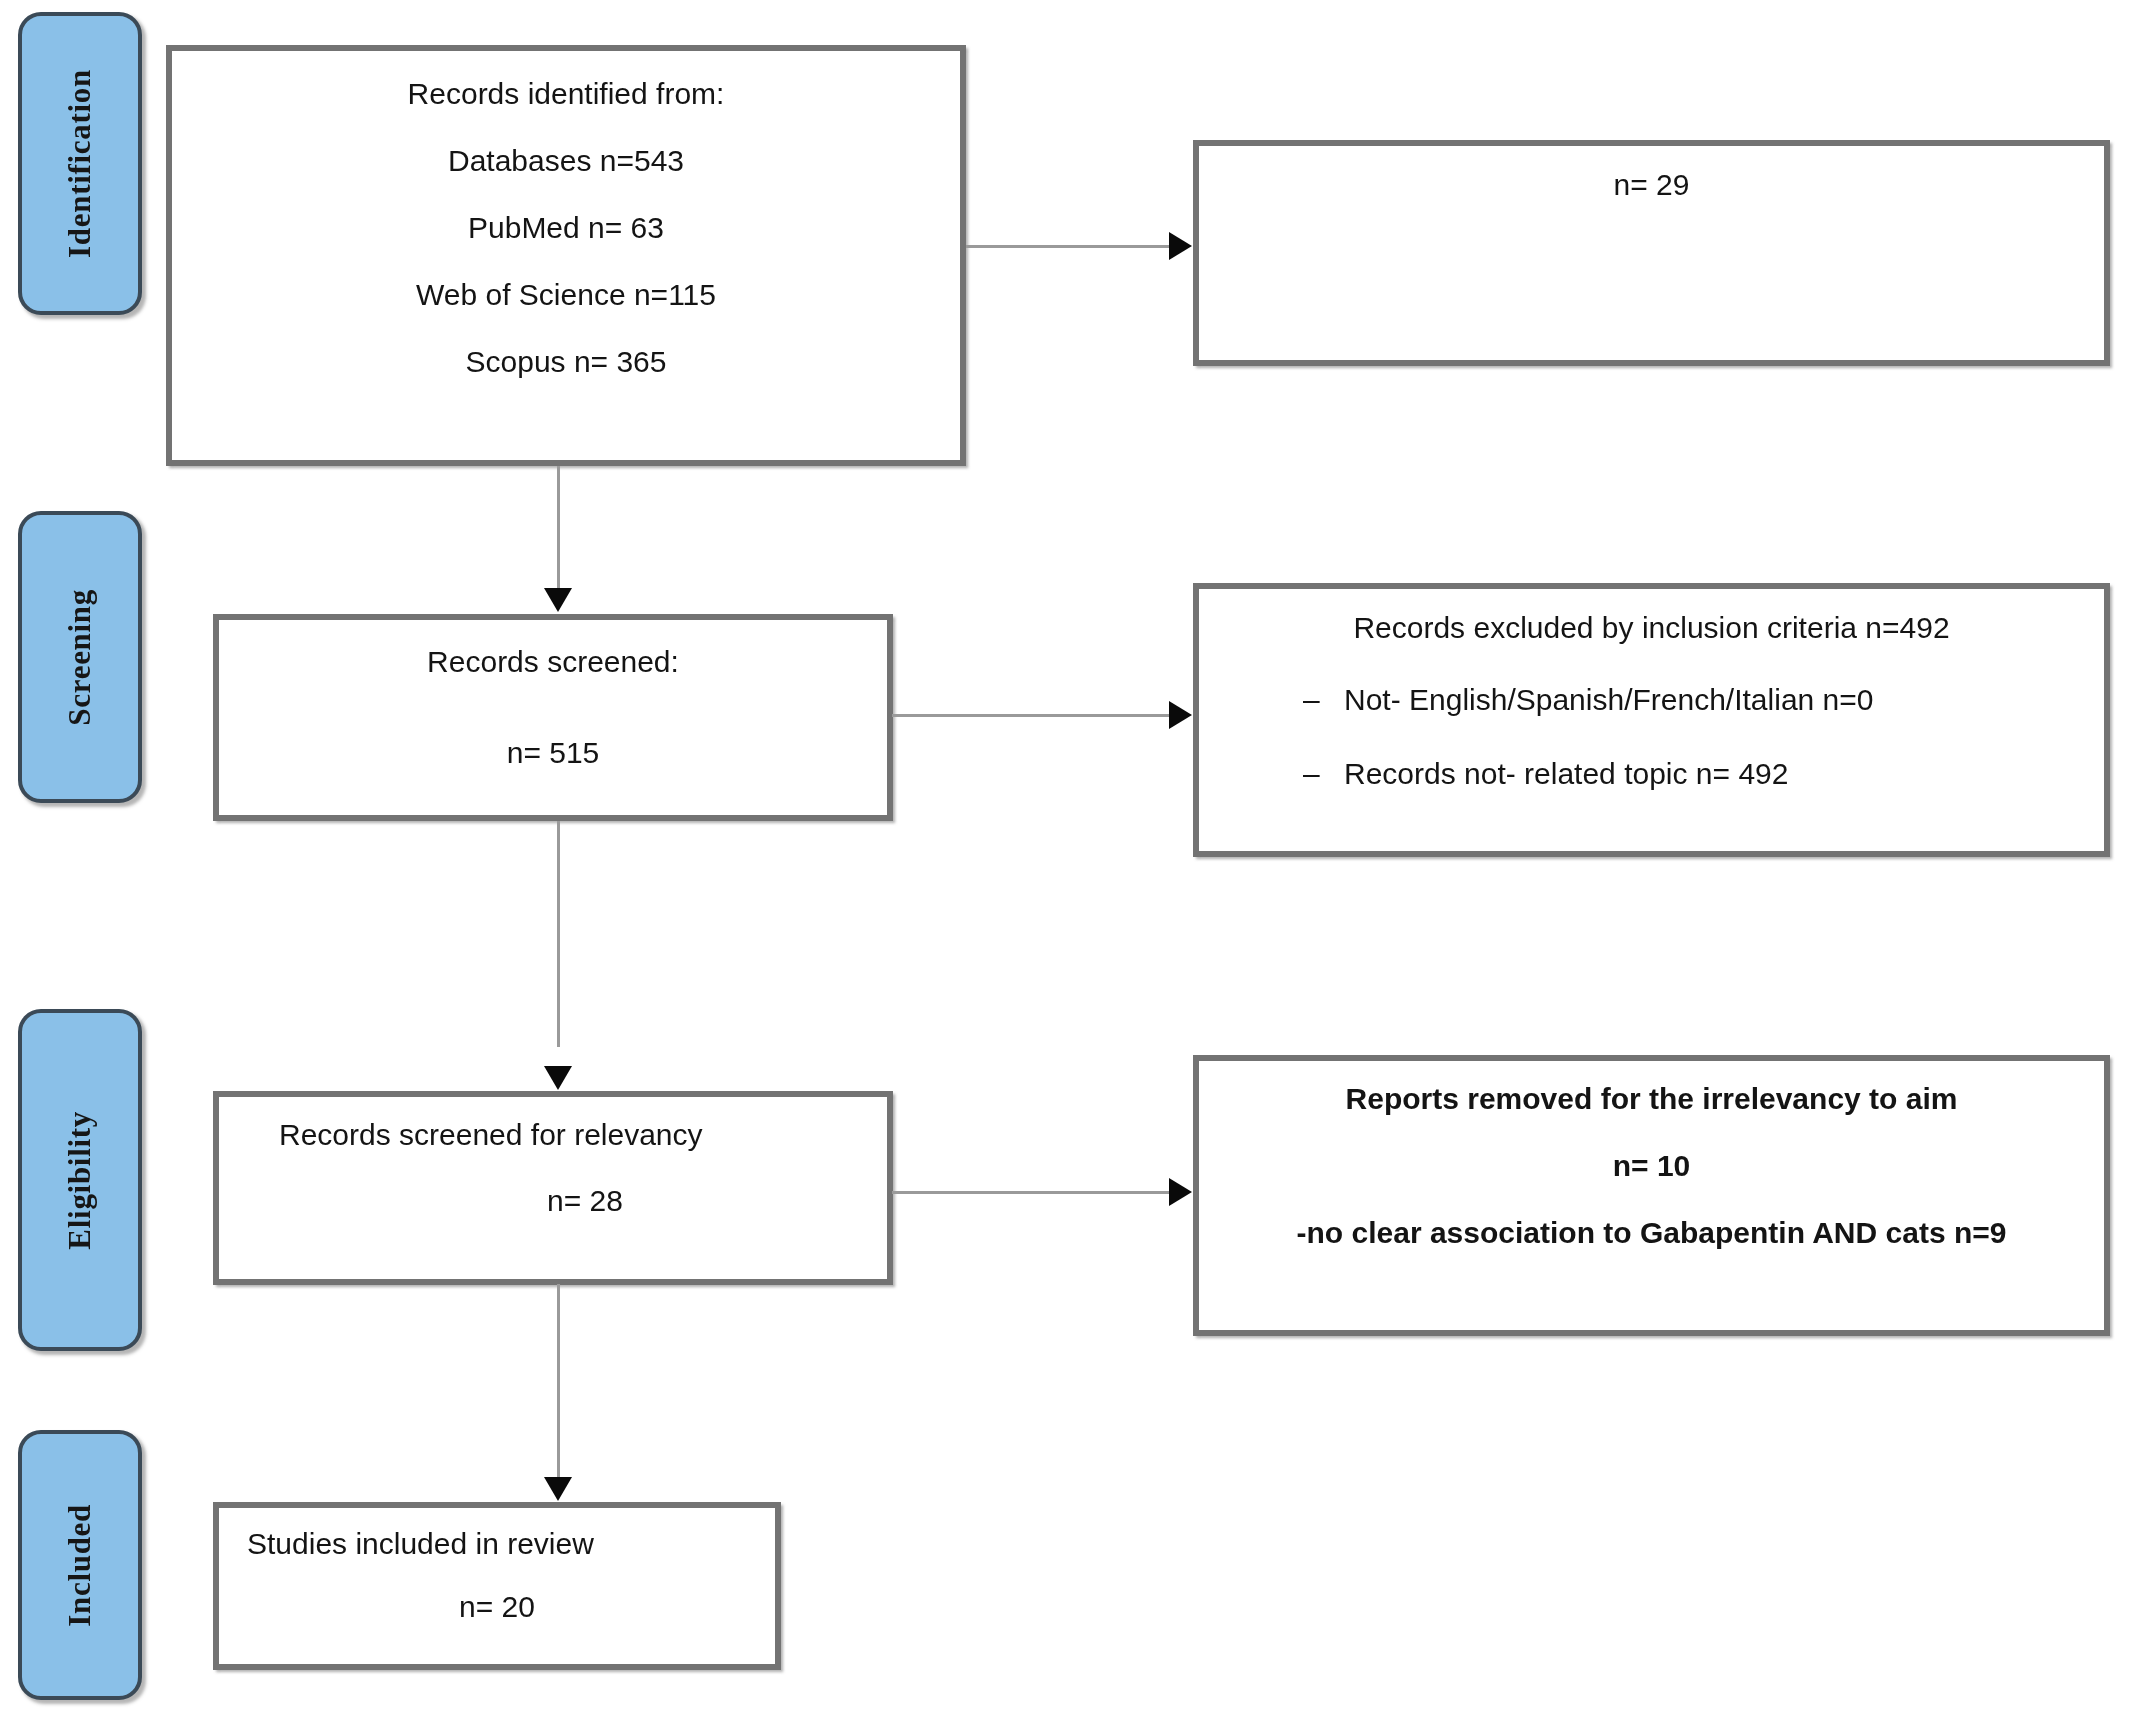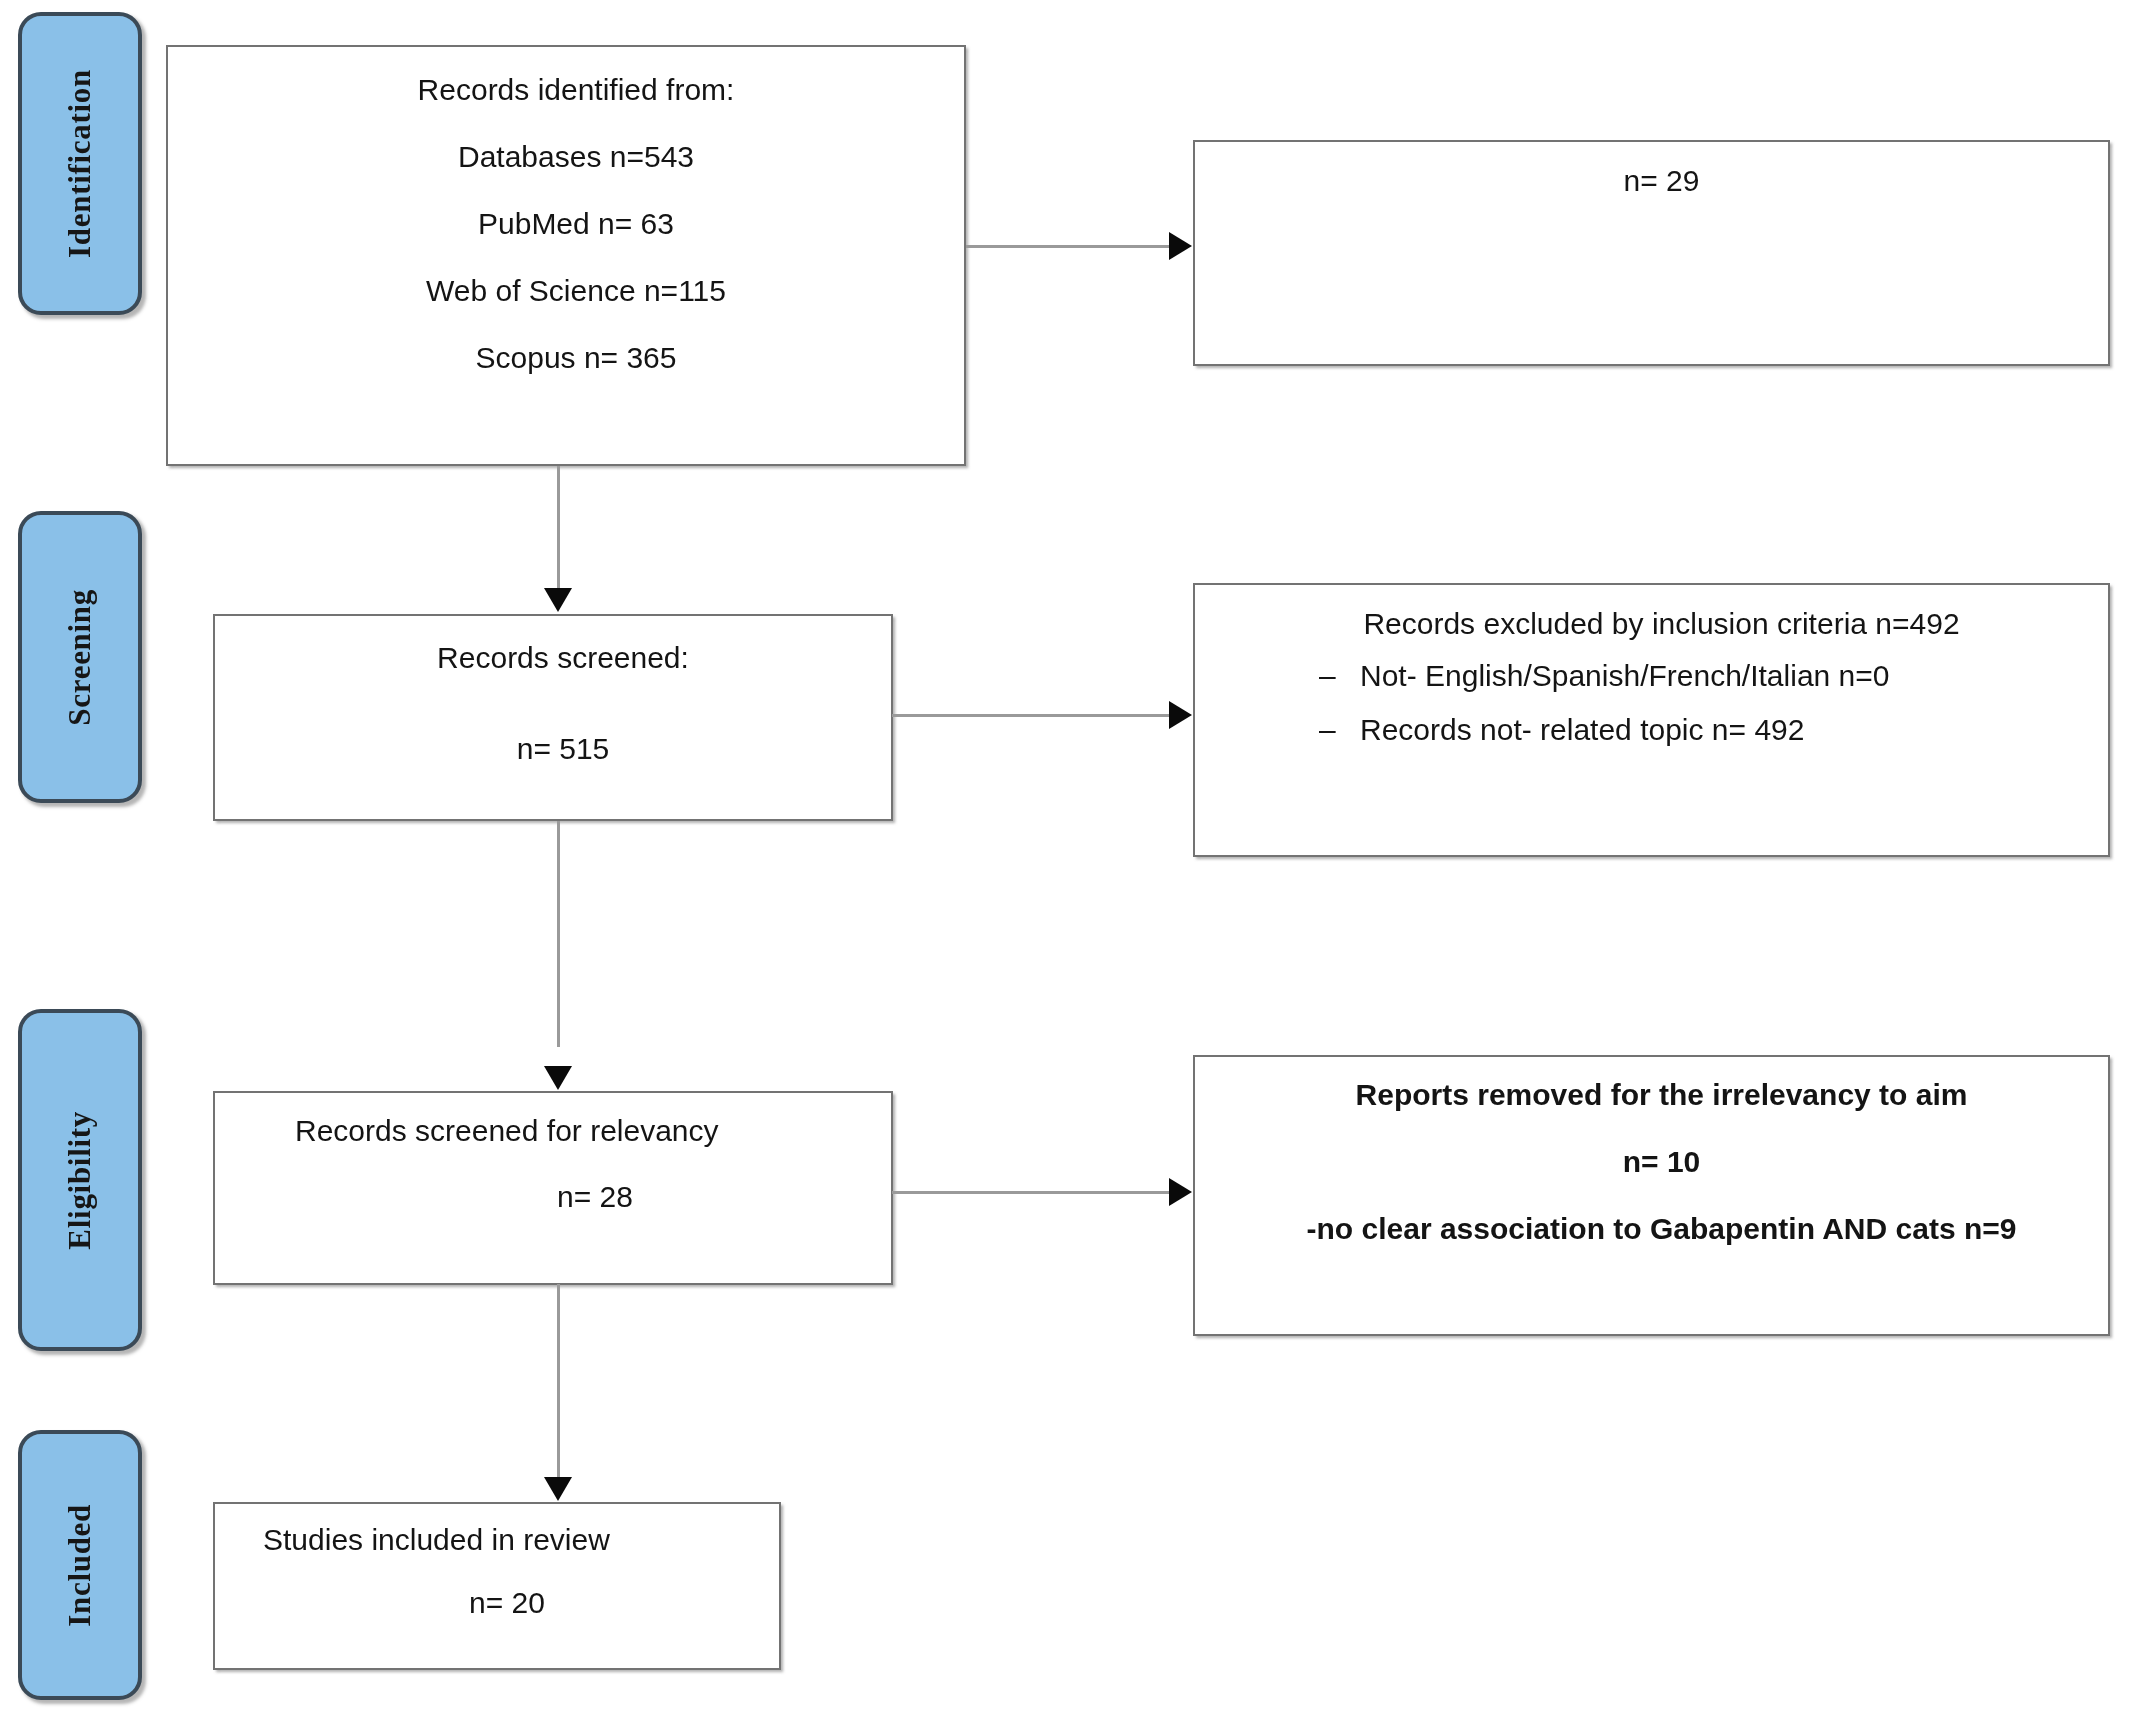--- a/index.html
+++ b/index.html
@@ -23,24 +23,23 @@
     font-weight:bold;
     font-size:31px;
     letter-spacing:0.7px;
     color:#161616;
     white-space:nowrap;
     font-family:"Liberation Serif","DejaVu Serif",serif;
   }
   .flow-box{
     position:absolute;
     background:#ffffff;
-    border:2px solid #737373;
+    border:6px solid #737373;
     box-shadow:3.3px 3.3px 2.7px rgba(110,110,110,0.55);
     box-sizing:border-box;
-    padding-left:20px;
   }
   .box-inner{
     width:100%;height:100%;
     display:flex;flex-direction:column;
     box-sizing:border-box;
   }
   .line{
     font-size:30px;
     line-height:1.0;
     color:#141414;
@@ -128,21 +127,21 @@
 <div class="arrow-down" style="left:544px;top:588px;"></div>
 
 <div class="flow-box" style="left:213px;top:614px;width:680px;height:207px;">
   <div class="box-inner" style="padding:27px 0 0 0;align-items:center;justify-content:flex-start;gap:61px;">
     <div class="line">Records screened:</div>
     <div class="line">n= 515</div>
   </div>
 </div>
 
 <div class="flow-box" style="left:1193px;top:583px;width:917px;height:274px;">
-  <div class="box-inner" style="padding:24px 37px 0 37px;align-items:flex-start;justify-content:flex-start;gap:20px;">
+  <div class="box-inner" style="padding:24px 37px 0 37px;align-items:flex-start;justify-content:flex-start;gap:40px;">
     <div class="line" style="align-self:center;">Records excluded by inclusion criteria n=492</div>
     <div class="bullet-row" style="padding-left:67px;">
       <span class="dash">–</span>
       <span>Not- English/Spanish/French/Italian n=0</span>
     </div>
     <div class="bullet-row" style="padding-left:67px;">
       <span class="dash">–</span>
       <span>Records not- related topic n= 492</span>
     </div>
   </div>

